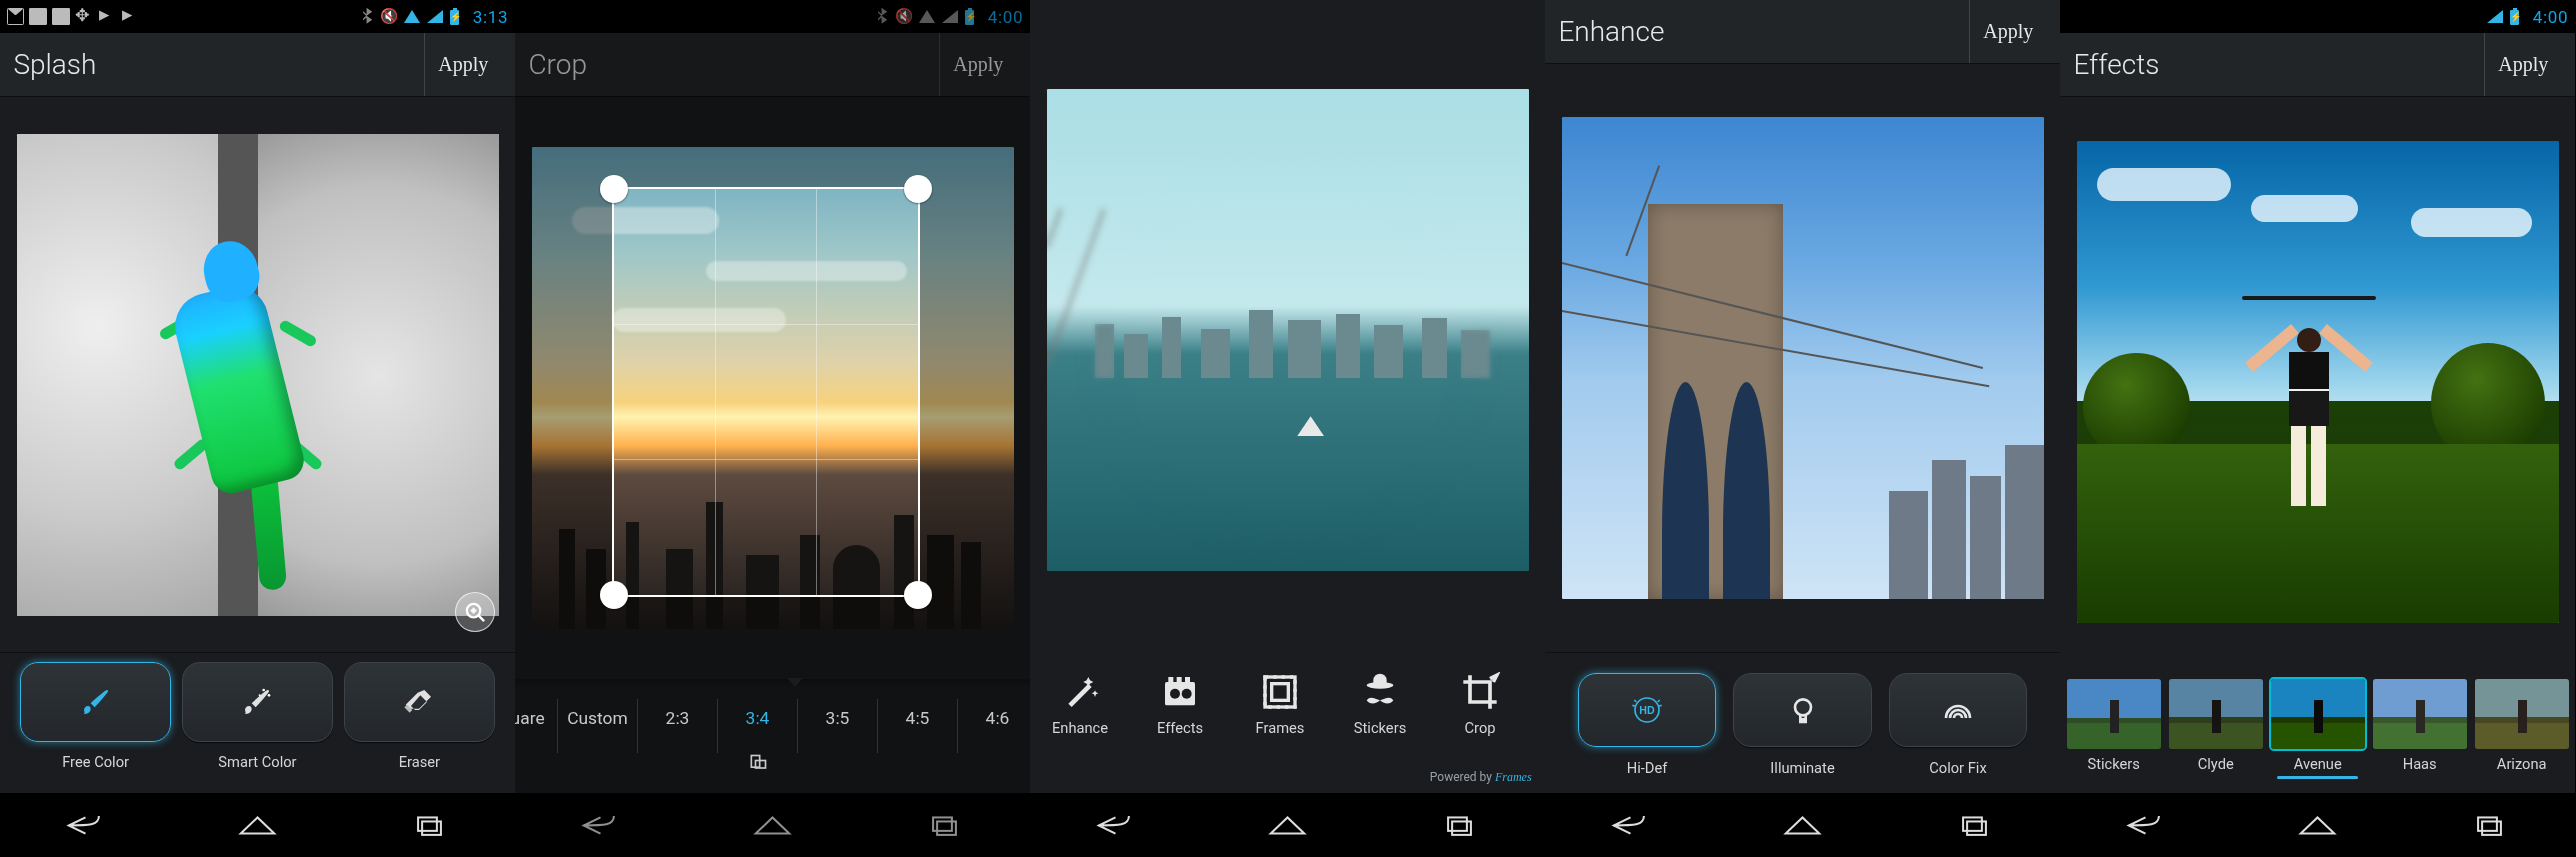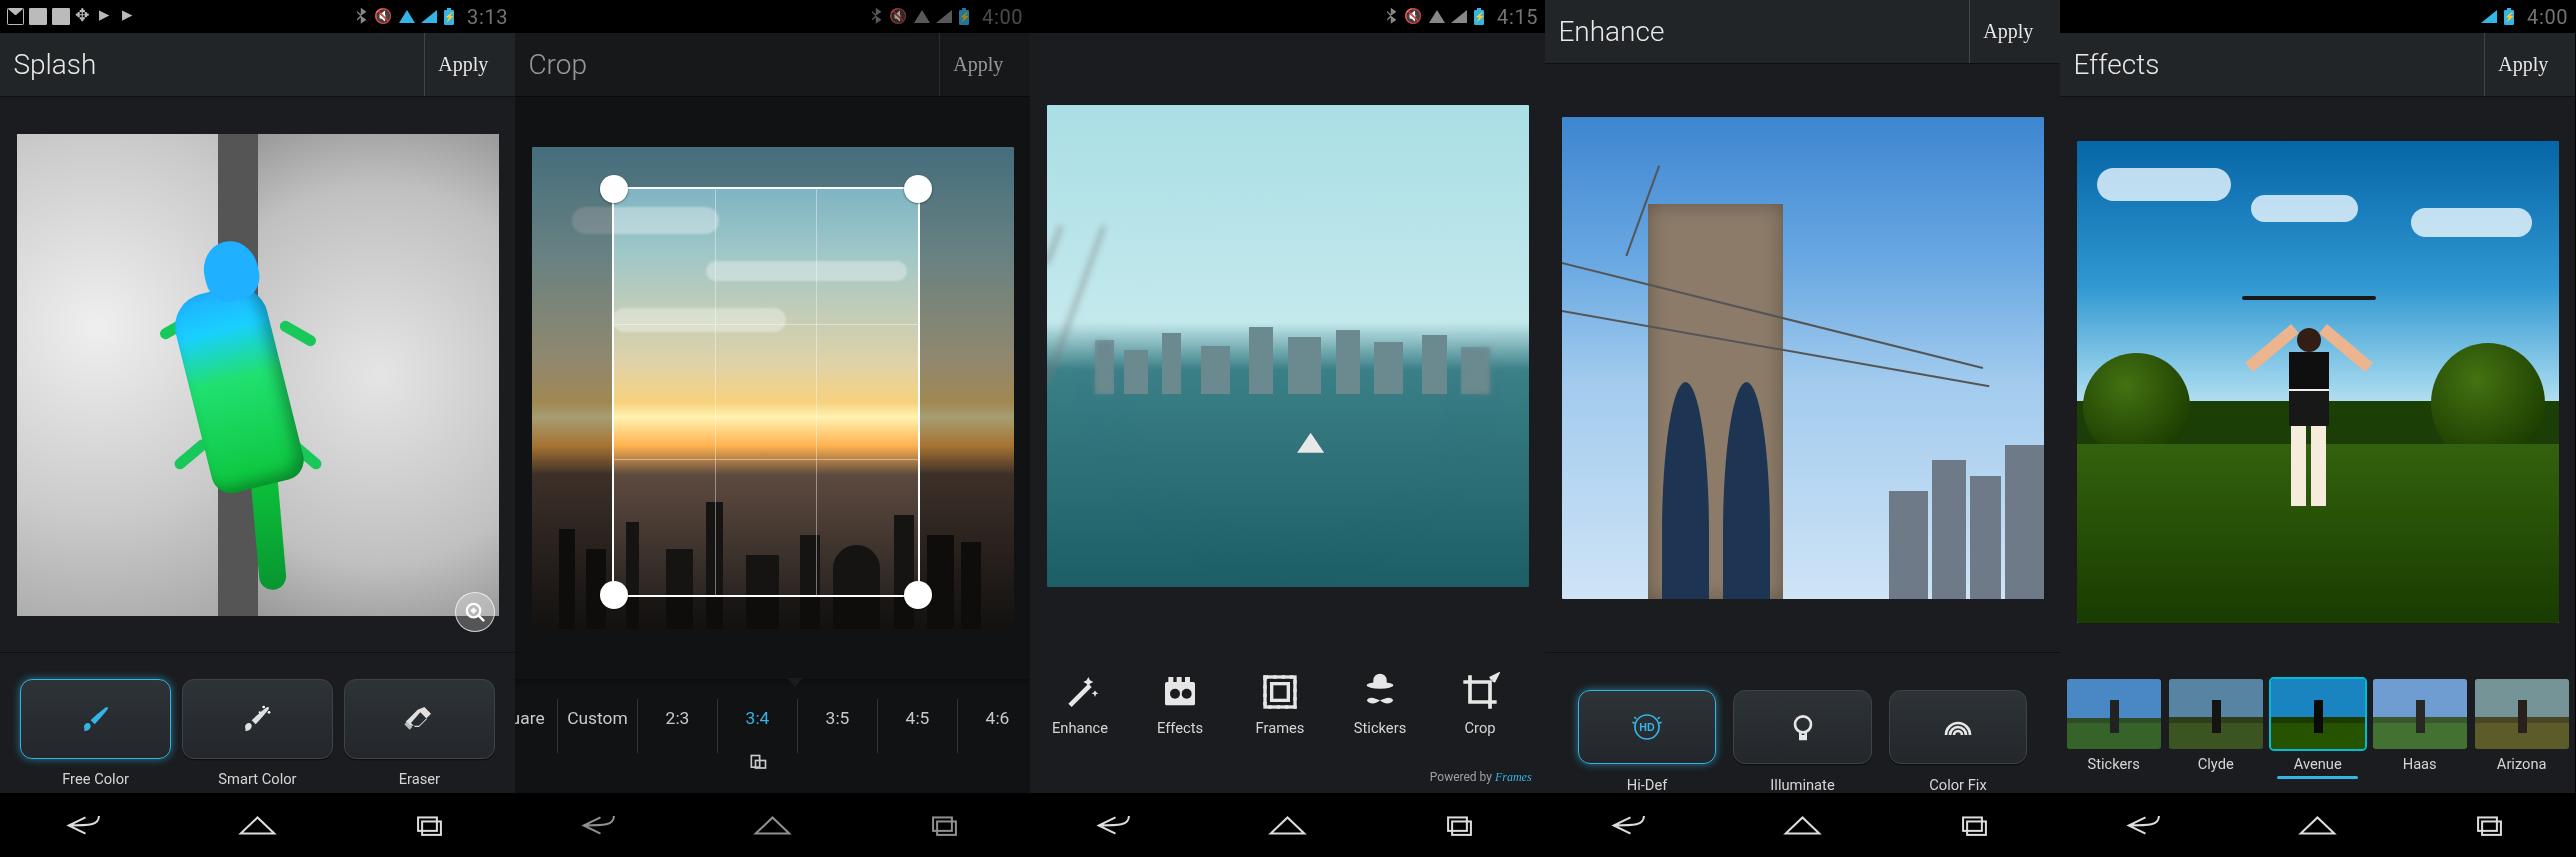--- a/index.html
+++ b/index.html
@@ -54,21 +54,21 @@
   .stat-icon.mute::before { content:"🔇"; font-size:14.7px; position:absolute; left:-1.3px; top:-1.3px; color:#999; }
   .stat-icon.wifi { background:none; }
   .stat-icon.wifi::before { content:""; position:absolute; width:0; height:0; border-left:8.7px solid transparent; border-right:8.7px solid transparent; border-bottom:13.4px solid #33b5e5; left:0; top:2px; border-radius:50% 50% 0 0; }
   .stat-icon.wifi.grey::before { border-bottom-color:#888; }
   .stat-icon.signal { background:none; }
   .stat-icon.signal::before { content:""; position:absolute; width:0; height:0; border-right:16px solid #888; border-top:13.4px solid transparent; left:0; top:2px; }
   .stat-icon.signal.blue::before { border-right-color:#33b5e5; }
   .stat-icon.battery { width:9.4px; height:14.7px; background:#33b5e5; top:1.3px; position:relative; }
   .stat-icon.battery::before { content:""; position:absolute; top:-2.7px; left:2.7px; width:4px; height:2.7px; background:#33b5e5; }
   .stat-icon.battery::after { content:"⚡"; position:absolute; font-size:9.4px; color:#000; left:0px; top:0.7px; }
-  .stat-time { color:#737373; font-size:20px; margin-left:8px; letter-spacing:0.7px; }
+  .stat-time { color:#0ea5e9; font-size:17px; margin-left:8px; letter-spacing:0.7px; }
 
   
   .actionbar {
     height: 64px;
     background: #222528;
     display: flex;
     align-items: center;
     padding: 0 13.4px 0 13.4px;
     border-bottom: 1.3px solid #0e0f10;
   }
@@ -184,29 +184,28 @@
     align-items: center;
     padding: 0 20px;
     gap: 10.7px;
     border-top: 0.7px solid #0e0f10;
   }
   .tool-btn {
     flex: 1 1 0;
     height: 80px;
     background: linear-gradient(180deg,#2e3338,#23272b);
     border: 0.7px solid #3d4349;
-    border-radius: 12px;
+    border-radius: 18px;
     display: flex;
     flex-direction: column;
     align-items: center;
     justify-content: center;
     cursor: pointer;
     box-shadow: 0 1.3px 0 rgba(0,0,0,.5);
     gap: 4px;
-    margin-top: 17px;
   }
   .tool-btn.active { border-color:#33b5e5; box-shadow:0 0 8px rgba(51,181,229,.6); }
   .tool-btn .ic { width:32px; height:32px; display:flex; align-items:center; justify-content:center; }
   .tool-label { color:#d5d5d5; font-size:14.7px; text-align:center; margin-top:4px; }
 
   
   .iconrow {
     height: 114px;
     display:flex;
     align-items:flex-start;
@@ -463,32 +462,20 @@
     <div class="nav-btn">
         <svg viewBox="0 0 70 40" stroke="#ddd" fill="none" stroke-width="3">
           <rect x="18" y="8" width="28" height="20"></rect>
           <rect x="24" y="14" width="28" height="20"></rect>
         </svg>
       </div>
   </div>
 </div>
 
 <div class="phone">
-  <div class="statusbar">
-    <div class="left-icons"></div>
-      <div class="spacer"></div>
-    <div class="right-icons">
-      <span class="stat-icon bt"></span>
-      <span class="stat-icon mute"></span>
-      <span class="stat-icon wifi grey"></span>
-      <span class="stat-icon signal"></span>
-      <span class="stat-icon battery"></span>
-      <span class="stat-time">4:15</span>
-    </div>
-  </div>
   <div class="canvas">
     <div class="photo scene-city">
       <div class="bridgecable"></div>
       <div class="skyline2">
         <div class="b" style="left:10%;width:4%;height:80%"></div>
         <div class="b" style="left:16%;width:5%;height:65%"></div>
         <div class="b" style="left:24%;width:4%;height:90%"></div>
         <div class="b" style="left:32%;width:6%;height:72%"></div>
         <div class="b" style="left:42%;width:5%;height:100%"></div>
         <div class="b" style="left:50%;width:7%;height:85%"></div>

